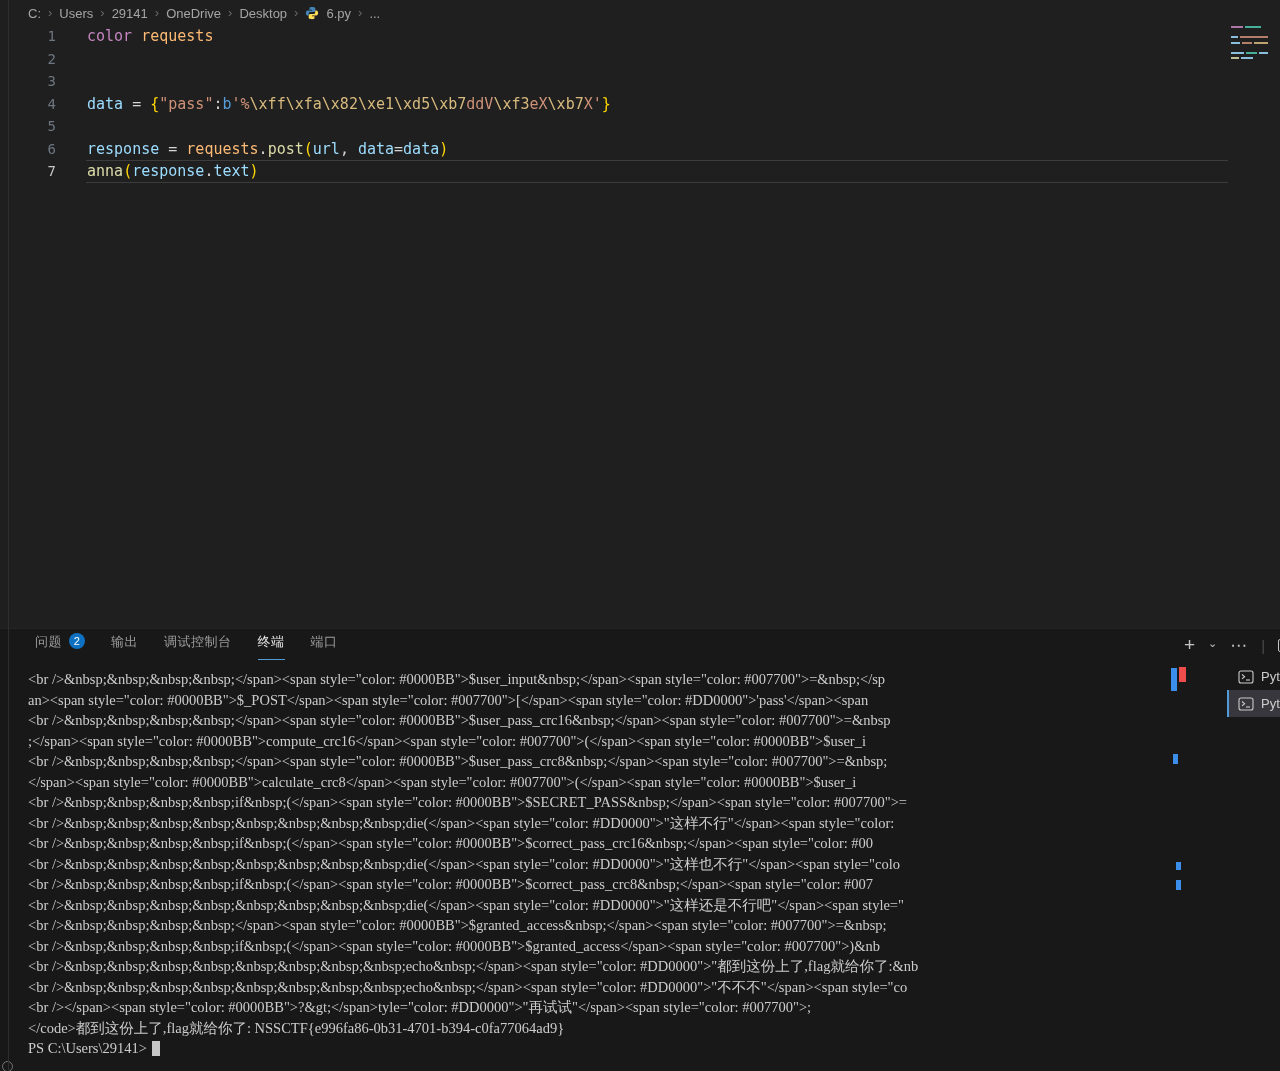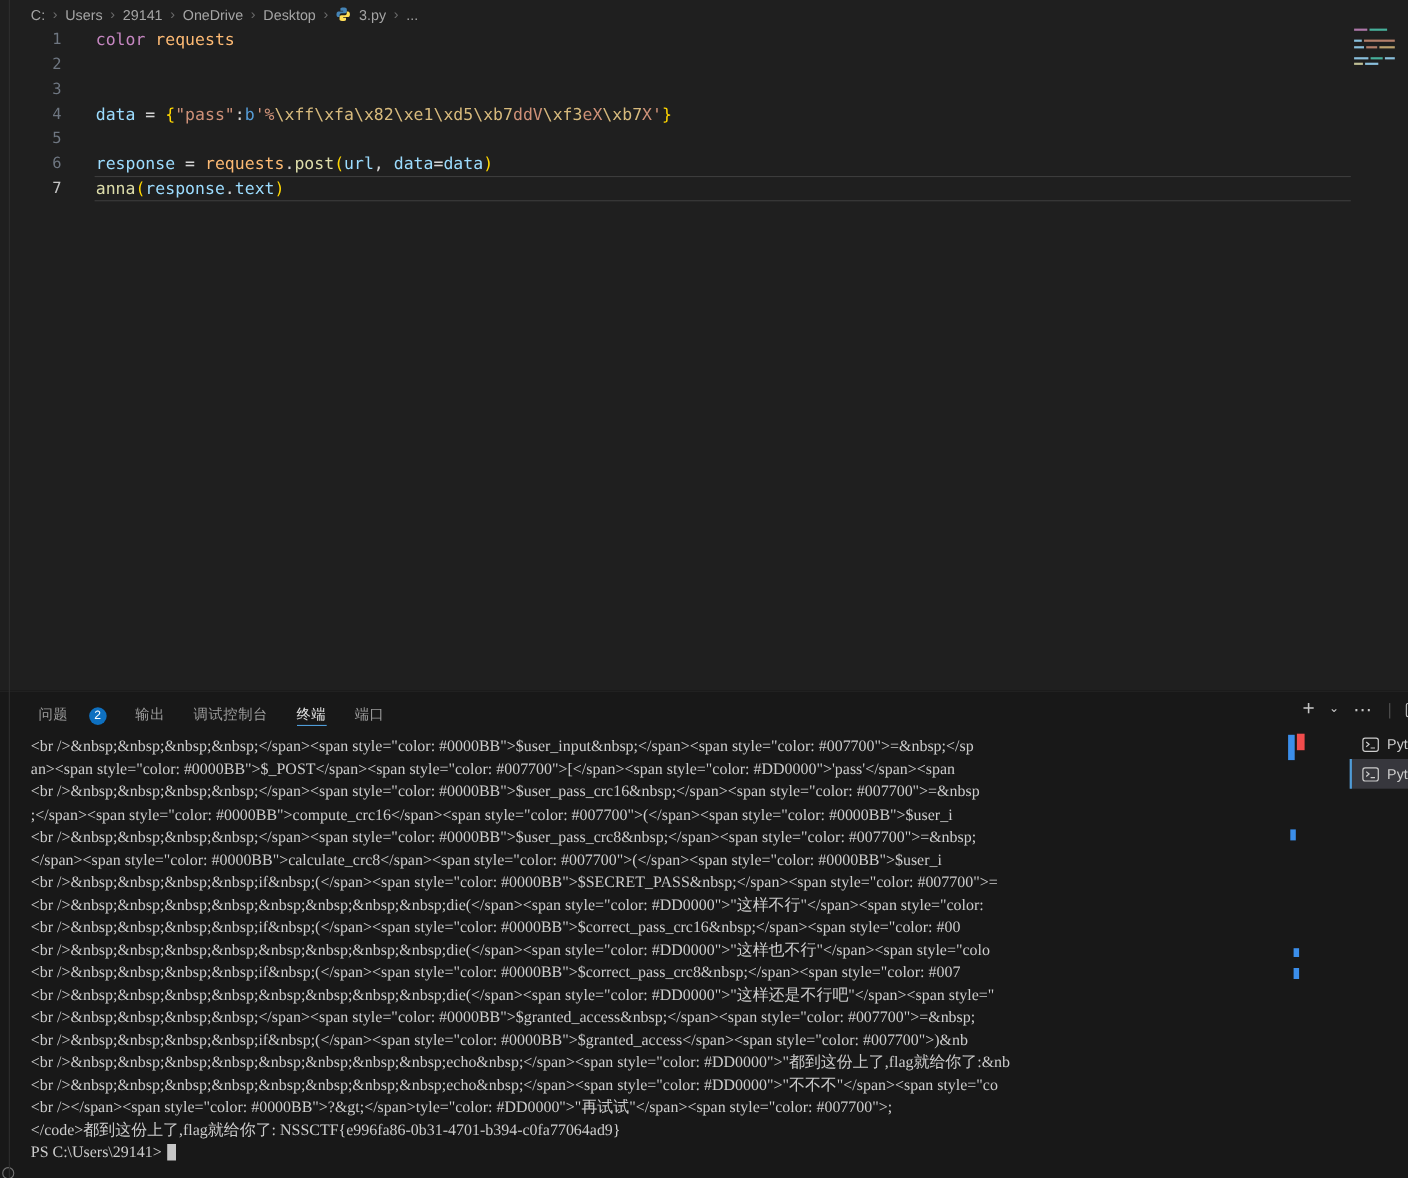--- a/index.html
+++ b/index.html
@@ -29,21 +29,21 @@
   .current-line-frame{position:absolute;left:86px;width:1142px;top:160px;height:21px;
     border-top:1px solid #3c3c3c;border-bottom:1px solid #3c3c3c;}
 
   .minimap{position:absolute;top:26px;right:7px;width:42px;}
   .mm-row{height:2px;margin-bottom:3.2px;font-size:0;white-space:nowrap;}
   .mm-seg{display:inline-block;height:2px;margin-right:2px;opacity:.85;}
 
   
   .panel{position:absolute;top:628px;left:0;right:0;bottom:0;background:#181818;border-top:1px solid #232323;}
   .panel-tabs{position:absolute;top:4px;left:35px;display:flex;gap:26px;height:26px;}
-  .panel-tab{display:flex;align-items:flex-end;gap:12px;height:26px;font-size:13px;color:#9d9d9d;
+  .panel-tab{display:flex;align-items:flex-start;gap:0;height:26px;font-size:13px;color:#9d9d9d;
     border-bottom:1px solid transparent;cursor:pointer;letter-spacing:.5px;}
   .panel-tab.active{color:#e7e7e7;border-bottom-color:#4f9cd8;}
   .badge{background:#0e70c0;color:#fff;border-radius:50%;min-width:16px;height:16px;font-size:11px;
     display:inline-flex;align-items:center;justify-content:center;margin-left:7px;}
   .panel-actions{position:absolute;top:2px;left:1184px;display:flex;gap:13px;height:28px;align-items:center;
     color:#c5c5c5;font-size:15px;}
   .pa-plus{font-size:19px;font-weight:300;}
   .pa-chev{font-size:11px;transform:translateY(-2px);}
   .pa-more{font-size:17px;letter-spacing:1px;}
   .pa-sep{color:#4a4a4a;font-size:15px;}
@@ -87,21 +87,21 @@
     <span class="crumb">OneDrive</span>
     <span class="crumb-sep">›</span>
     <span class="crumb">Desktop</span>
     <span class="crumb-sep">›</span>
     <span class="py-icon">
       <svg viewBox="0 0 16 16" width="14" height="14">
         <path fill="#4584b6" d="M7.9 1c-3 0-2.8 1.3-2.8 1.3v2.1h2.9v.7H3.4S1 4.8 1 7.9c0 3.1 2.1 3 2.1 3h1.2V9s-.1-2.1 2-2.1h3.5s2 0 2-1.9V2.9S12.2 1 7.9 1z"></path>
         <path fill="#ffde57" d="M8.1 15c3 0 2.8-1.3 2.8-1.3v-2.1H8v-.7h4.6S15 11.2 15 8.1c0-3.1-2.1-3-2.1-3h-1.2V7s.1 2.1-2 2.1H6.2s-2 0-2 1.9v2.1S3.8 15 8.1 15z"></path>
       </svg>
     </span>
-    <span class="crumb">3.py</span>
+    <span class="crumb">6.py</span>
     <span class="crumb-sep">›</span>
     <span class="crumb">...</span>
   </div>
 
   <div class="current-line-frame"></div>
 
   <div class="code">
       <div class="code-row"><div class="gutter">1</div><div class="code-text"><span class="tok-kw">color</span><span class="tok-op"> </span><span class="tok-type">requests</span></div></div>
       <div class="code-row"><div class="gutter">2</div><div class="code-text"></div></div>
       <div class="code-row"><div class="gutter">3</div></div>

